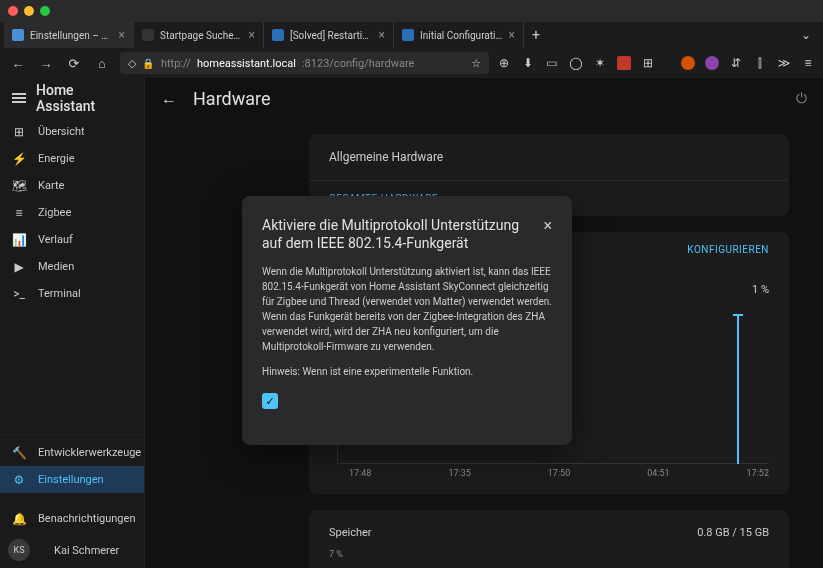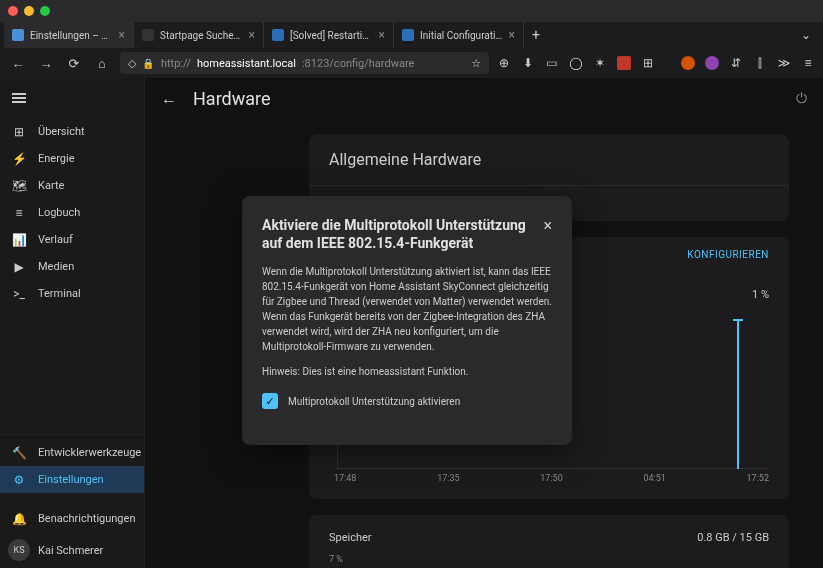--- a/index.html
+++ b/index.html
@@ -34,47 +34,47 @@
 .app { display: flex; height: calc(568px - 78px); background: #111; }
 .sidebar { width: 145px; background: #1a1a1a; display: flex; flex-direction: column; border-right: 1px solid #222; }
 .sidebar-header { display: flex; align-items: center; height: 40px; padding: 0 12px; gap: 10px; color: #e1e1e1; font-size: 14px; font-weight: 500; }
 .hamburger { display: flex; flex-direction: column; gap: 2px; cursor: pointer; }
 .hamburger span { width: 14px; height: 2px; background: #ccc; }
 .sidebar-items { flex: 1; }
 .sidebar-item { display: flex; align-items: center; height: 27px; padding: 0 12px; gap: 12px; font-size: 11px; color: #ccc; cursor: pointer; }
 .sidebar-item.active { background: #1e3a56; color: #4fc3f7; }
 .sidebar-item .icon { width: 14px; text-align: center; font-size: 12px; }
 .sidebar-bottom { border-top: 1px solid #222; padding-top: 4px; }
-.user-row { display: flex; align-items: center; height: 36px; padding: 0 8px; gap: 8px; font-size: 11px; color: #ccc; }
+.user-row { display: flex; align-items: center; height: 36px; padding: 0 8px; gap: 24px; font-size: 11px; color: #ccc; }
 .avatar { width: 22px; height: 22px; border-radius: 50%; background: #3a3a3a; display: flex; align-items: center; justify-content: center; font-size: 9px; }
 
 .main { flex: 1; background: #111; display: flex; flex-direction: column; overflow: hidden; }
 .page-header { display: flex; align-items: center; height: 40px; padding: 0 16px; gap: 16px; }
 .back-arrow { color: #ccc; cursor: pointer; font-size: 16px; }
 .page-title { font-size: 18px; color: #e1e1e1; }
 .power-btn { margin-left: auto; color: #888; cursor: pointer; font-size: 14px; }
 
 .content { flex: 1; padding: 16px 24px; overflow: hidden; position: relative; }
 .card { background: #1c1c1e; border-radius: 8px; margin-bottom: 16px; margin-left: 140px; width: 480px; }
-.card-header { padding: 16px 20px; font-size: 16px; color: #ccc; }
+.card-header { padding: 16px 20px; font-size: 12px; color: #ccc; }
 .card-link { padding: 12px 20px; border-top: 1px solid #2a2a2a; font-size: 10px; color: #4fc3f7; letter-spacing: 0.5px; cursor: pointer; }
 .card-link.right { text-align: right; }
 .card-body { padding: 16px 20px; }
 .stat-row { display: flex; justify-content: space-between; font-size: 11px; color: #ccc; margin-bottom: 8px; }
 .chart { height: 160px; position: relative; border-left: 1px solid #333; border-bottom: 1px solid #333; margin-left: 8px; }
 .chart-line { position: absolute; right: 30px; top: 10px; width: 2px; height: 150px; background: #4fc3f7; }
 .chart-line::before { content: ''; position: absolute; top: 0; left: -4px; width: 10px; height: 2px; background: #4fc3f7; }
-.chart-xlabels { display: flex; justify-content: space-between; font-size: 9px; color: #888; margin-top: 4px; margin-left: 5px; }
+.chart-xlabels { display: flex; justify-content: space-between; font-size: 9px; color: #888; margin-top: 4px; margin-left: 20px; }
 .chart-ylabel { position: absolute; left: 0; font-size: 9px; color: #888; }
 
 
 .dialog-backdrop { position: absolute; inset: 0; display: flex; align-items: center; justify-content: center; }
 .dialog { background: #2a2a2c; border-radius: 8px; width: 330px; padding: 20px; box-shadow: 0 8px 32px rgba(0,0,0,0.5); position: absolute; top: 196px; left: 242px; }
 .dialog-header { display: flex; justify-content: space-between; align-items: flex-start; margin-bottom: 12px; }
-.dialog-title { font-size: 14px; color: #e1e1e1; line-height: 1.3; flex: 1; font-weight: bold; }
+.dialog-title { font-size: 14px; color: #e1e1e1; line-height: 1.3; flex: 1; }
 .dialog-close { color: #ccc; cursor: pointer; font-size: 16px; padding-left: 12px; }
 .dialog-body { font-size: 10px; color: #ccc; line-height: 1.5; margin-bottom: 12px; }
 .dialog-note { font-size: 10px; color: #ccc; margin-bottom: 16px; }
 .checkbox-row { display: flex; align-items: center; gap: 10px; margin-bottom: 16px; }
 .checkbox { width: 16px; height: 16px; background: #4fc3f7; border-radius: 3px; display: flex; align-items: center; justify-content: center; color: #111; font-size: 11px; cursor: pointer; }
 .checkbox-label { font-size: 10px; color: #ccc; }
 .dialog-actions { text-align: right; }
 .dialog-submit { color: #4fc3f7; font-size: 10px; letter-spacing: 0.5px; cursor: pointer; background: none; border: none; }
 </style>
 </head>
@@ -145,37 +145,38 @@
 </div>
 
 <div class="app">
   <div class="sidebar">
     <div class="sidebar-header">
       <div class="hamburger">
           <span></span>
           <span></span>
           <span></span>
         </div>
+      <span>Home Assistant</span>
     </div>
     <div class="sidebar-items">
       <div class="sidebar-item">
           <span class="icon">⊞</span>
           <span>Übersicht</span>
         </div>
       <div class="sidebar-item">
           <span class="icon">⚡</span>
           <span>Energie</span>
         </div>
       <div class="sidebar-item">
           <span class="icon">🗺</span>
           <span>Karte</span>
         </div>
       <div class="sidebar-item">
           <span class="icon">≡</span>
-          <span>Logbuch</span>
+          <span>Zigbee</span>
         </div>
       <div class="sidebar-item">
           <span class="icon">📊</span>
           <span>Verlauf</span>
         </div>
       <div class="sidebar-item">
           <span class="icon">▶</span>
           <span>Medien</span>
         </div>
       <div class="sidebar-item">
@@ -252,19 +253,18 @@
   </div>
 </div>
 
 <div class="dialog-backdrop">
   <div class="dialog">
     <div class="dialog-header">
       <div class="dialog-title">Aktiviere die Multiprotokoll Unterstützung auf dem IEEE 802.15.4-Funkgerät</div>
       <div class="dialog-close">×</div>
     </div>
     <div class="dialog-body">Wenn die Multiprotokoll Unterstützung aktiviert ist, kann das IEEE 802.15.4-Funkgerät von Home Assistant SkyConnect gleichzeitig für Zigbee und Thread (verwendet von Matter) verwendet werden. Wenn das Funkgerät bereits von der Zigbee-Integration des ZHA verwendet wird, wird der ZHA neu konfiguriert, um die Multiprotokoll-Firmware zu verwenden.</div>
-    <div class="dialog-note">Hinweis: Dies ist eine homeassistant Funktion.</div>
+    <div class="dialog-note">Hinweis: Wenn ist eine experimentelle Funktion.</div>
     <div class="checkbox-row">
       <div class="checkbox">✓</div>
-      <span class="checkbox-label">Multiprotokoll Unterstützung aktivieren</span>
     </div>
   </div>
 </div>
 
 </body></html>

